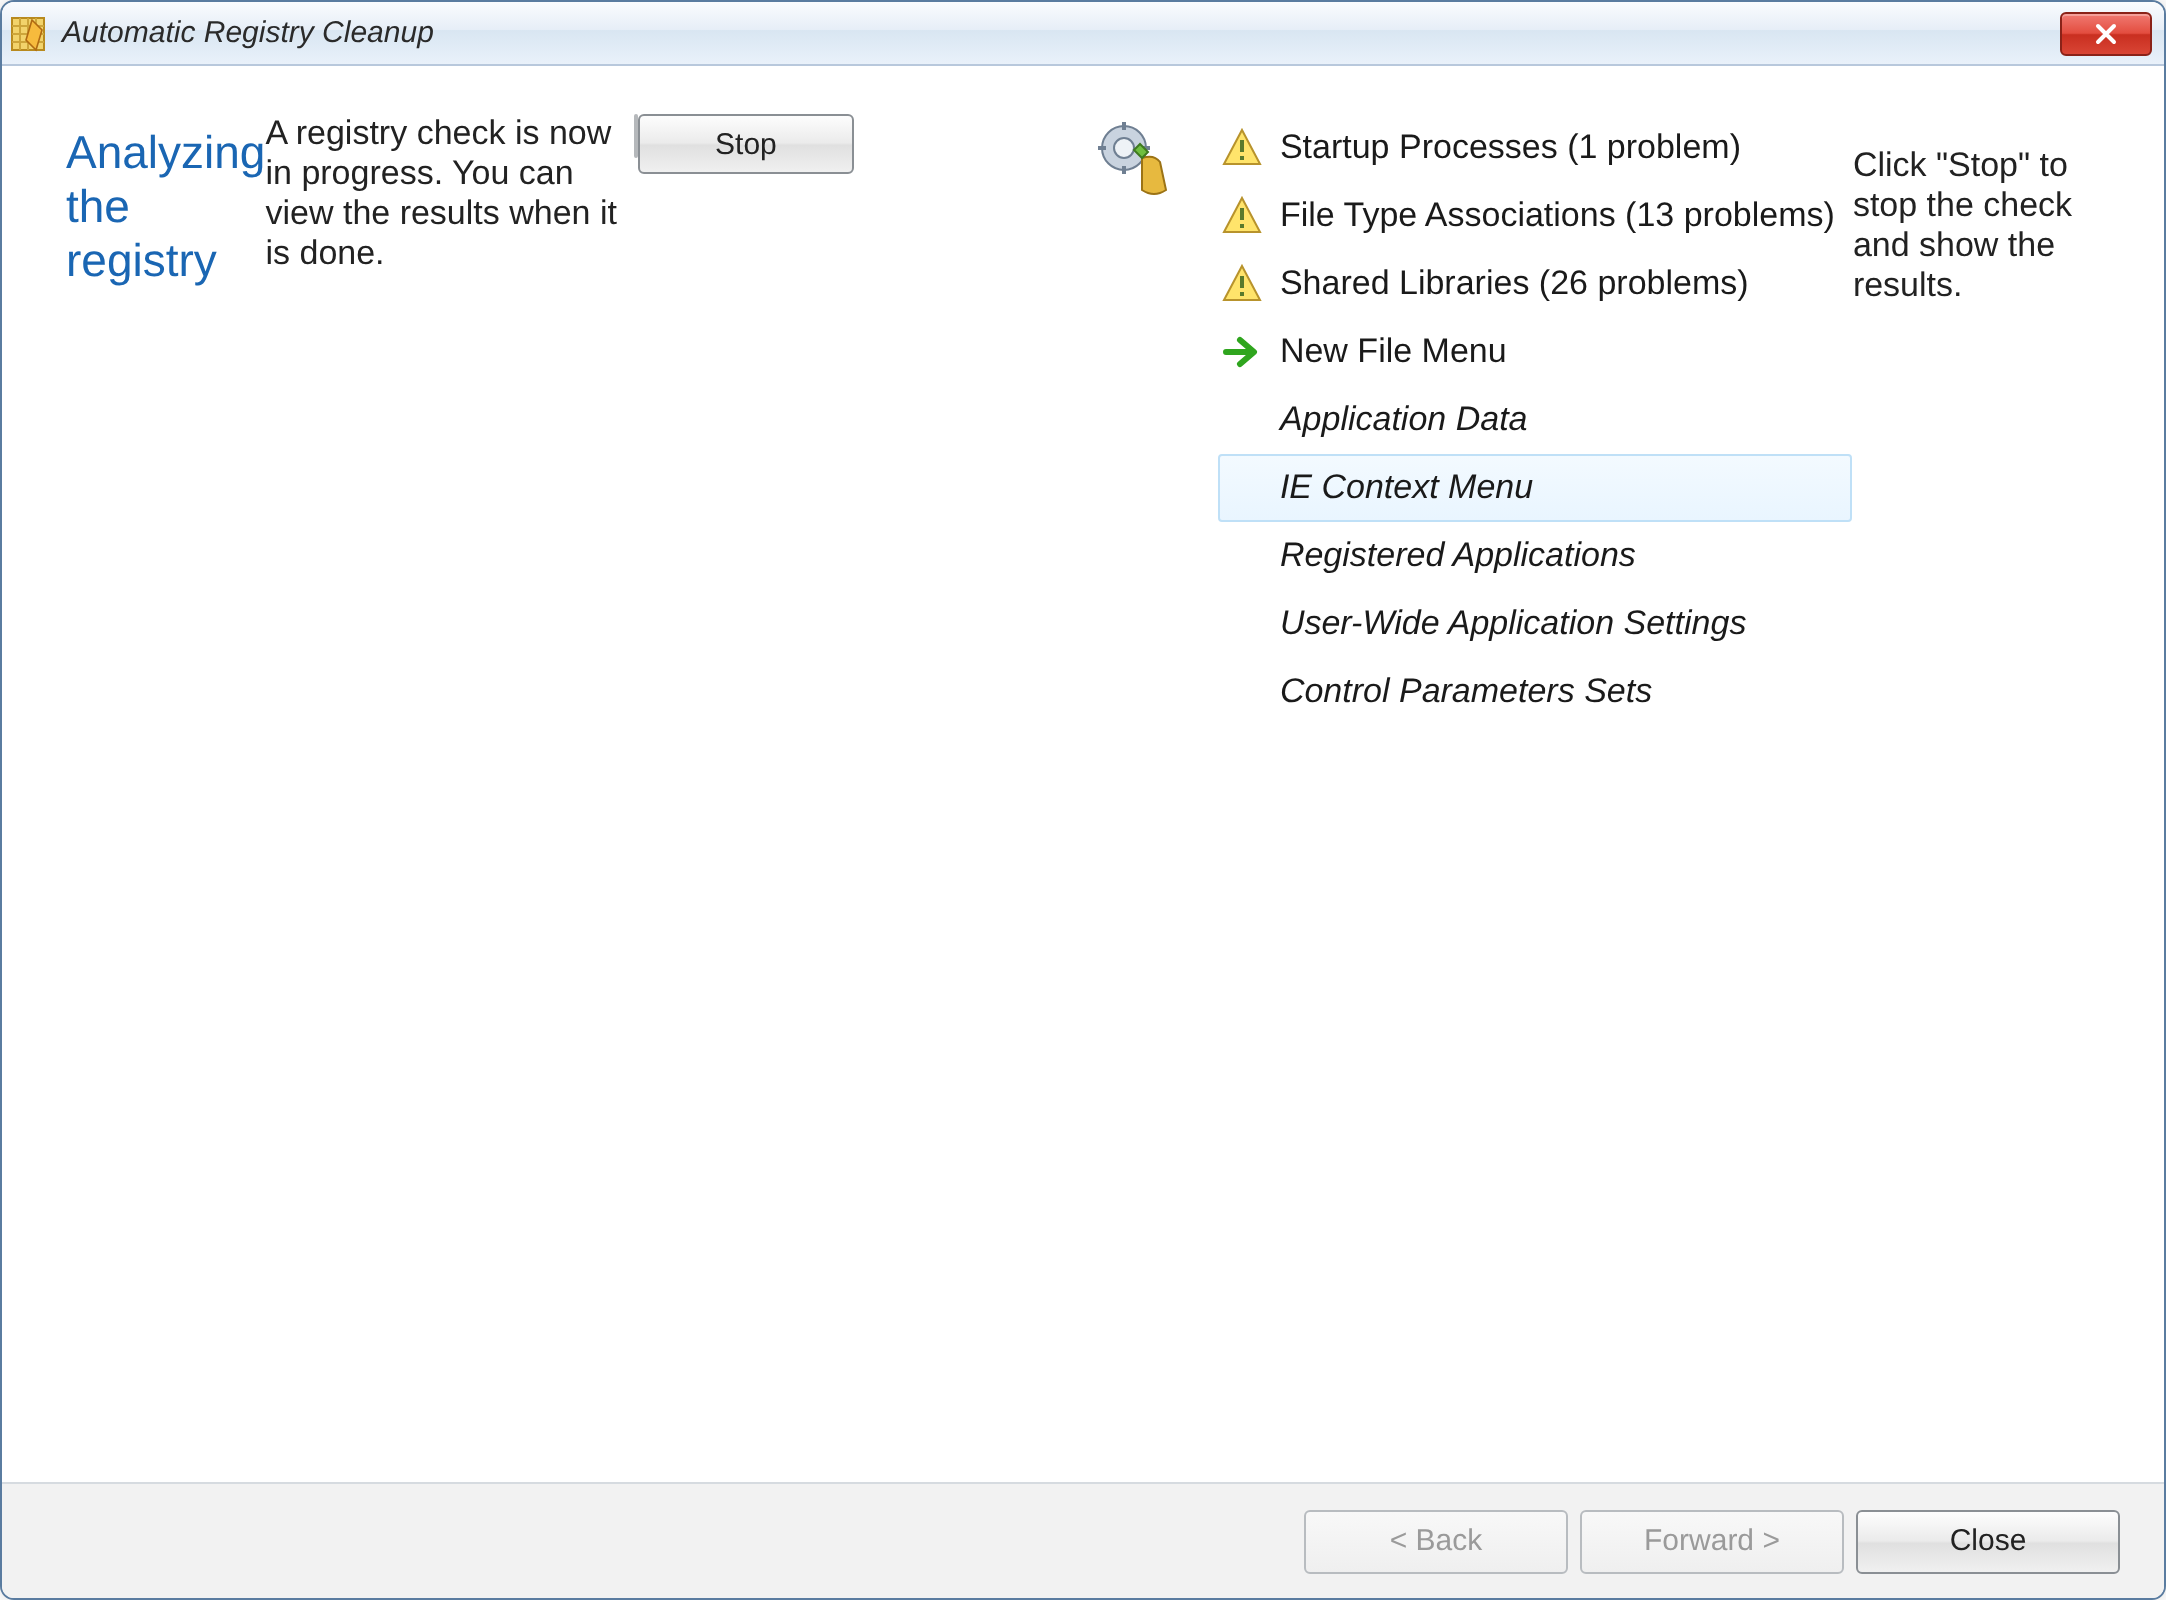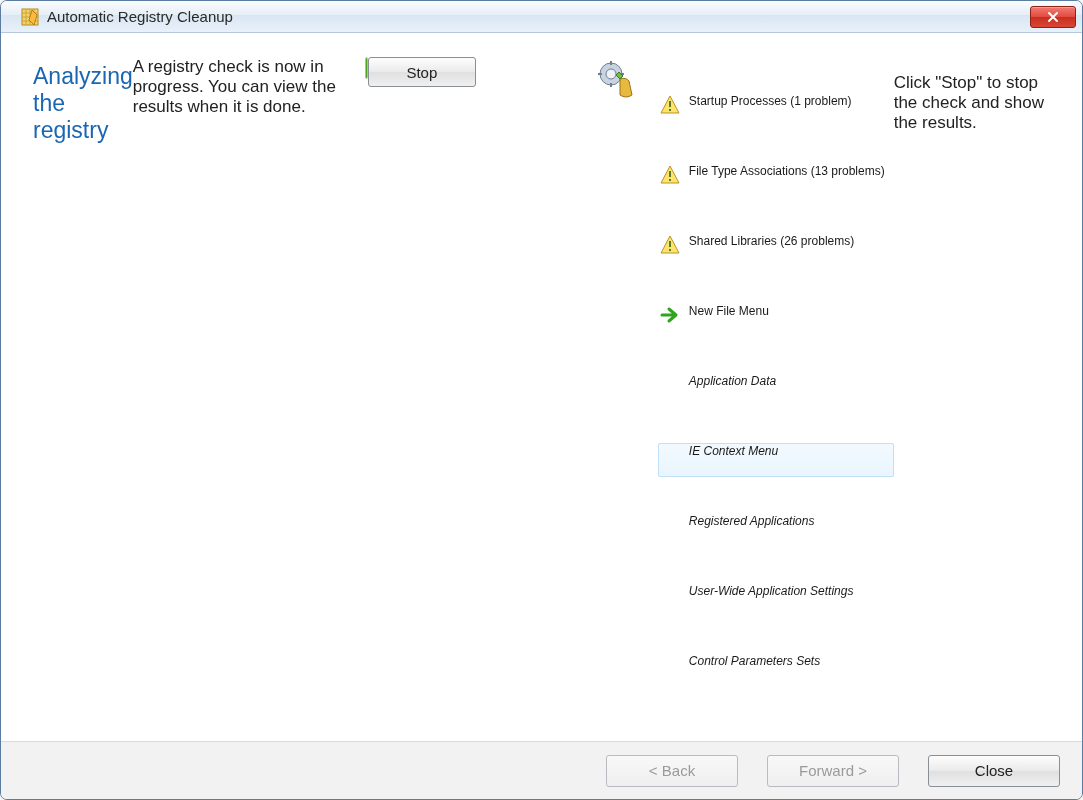--- a/index.html
+++ b/index.html
@@ -24,23 +24,24 @@
     box-shadow: 0 0 8px rgba(0,0,0,0.15);
   }
   .titlebar {
     height: 32px;
     background: linear-gradient(to bottom, #fafcfe 0%, #e6eef7 45%, #d9e6f2 46%, #e9f1fa 100%);
     border-top-left-radius: 6px;
     border-top-right-radius: 6px;
     border-bottom: 1px solid #b8c8dc;
     display: flex;
     align-items: center;
-    padding: 0 6px 0 20px;
+    padding: 0 6px 0 4px;
     color: #2a2a2a;
     font-size: 15px;
+    font-style: italic;
   }
   .titlebar .app-icon {
     width: 18px; height: 18px;
     margin-right: 8px;
     display: inline-flex; align-items: center; justify-content: center;
   }
   .titlebar .title-text { flex: 1; }
   .titlebar .close-btn {
     width: 46px; height: 22px;
     background: linear-gradient(to bottom, #f07a72 0%, #e34d3f 48%, #c92f20 52%, #d94535 100%);
@@ -116,29 +117,28 @@
     flex-shrink: 0;
     margin-top: 2px;
   }
   .scan-list {
     flex: 1;
     display: flex;
     flex-direction: column;
   }
   .scan-item {
     display: flex;
-    align-items: flex-start;
+    align-items: center;
     height: 34px;
     padding: 0 8px 0 0;
-    font-size: 12px;
+    font-size: 17px;
     color: #1a1a1a;
     gap: 8px;
     border: 1px solid transparent;
     border-radius: 2px;
-    margin-top: 36px;
   }
   .scan-item .item-icon {
     width: 22px; height: 22px; flex-shrink: 0;
     display: inline-flex; align-items: center; justify-content: center;
   }
   .scan-item .item-label { white-space: nowrap; }
   .scan-item.current .item-label { font-weight: 400; }
   .scan-item.pending .item-icon { visibility: hidden; }
   .scan-item.pending .item-label { padding-left: 0; font-style: italic; }
   .scan-item.hovered {
@@ -151,21 +151,21 @@
     margin-top: 16px;
     margin-bottom: 6px;
   }
   .footer {
     border-top: 1px solid #d6dbe0;
     background: #f2f2f2;
     height: 58px;
     display: flex;
     align-items: center;
     justify-content: flex-end;
-    gap: 29px;
+    gap: 6px;
     padding: 16px 22px;
     border-bottom-left-radius: 6px;
     border-bottom-right-radius: 6px;
   }
   .footer .btn { min-width: 132px; height: 32px; }
 </style>
 </head>
 <body>
 
 <div class="window">

